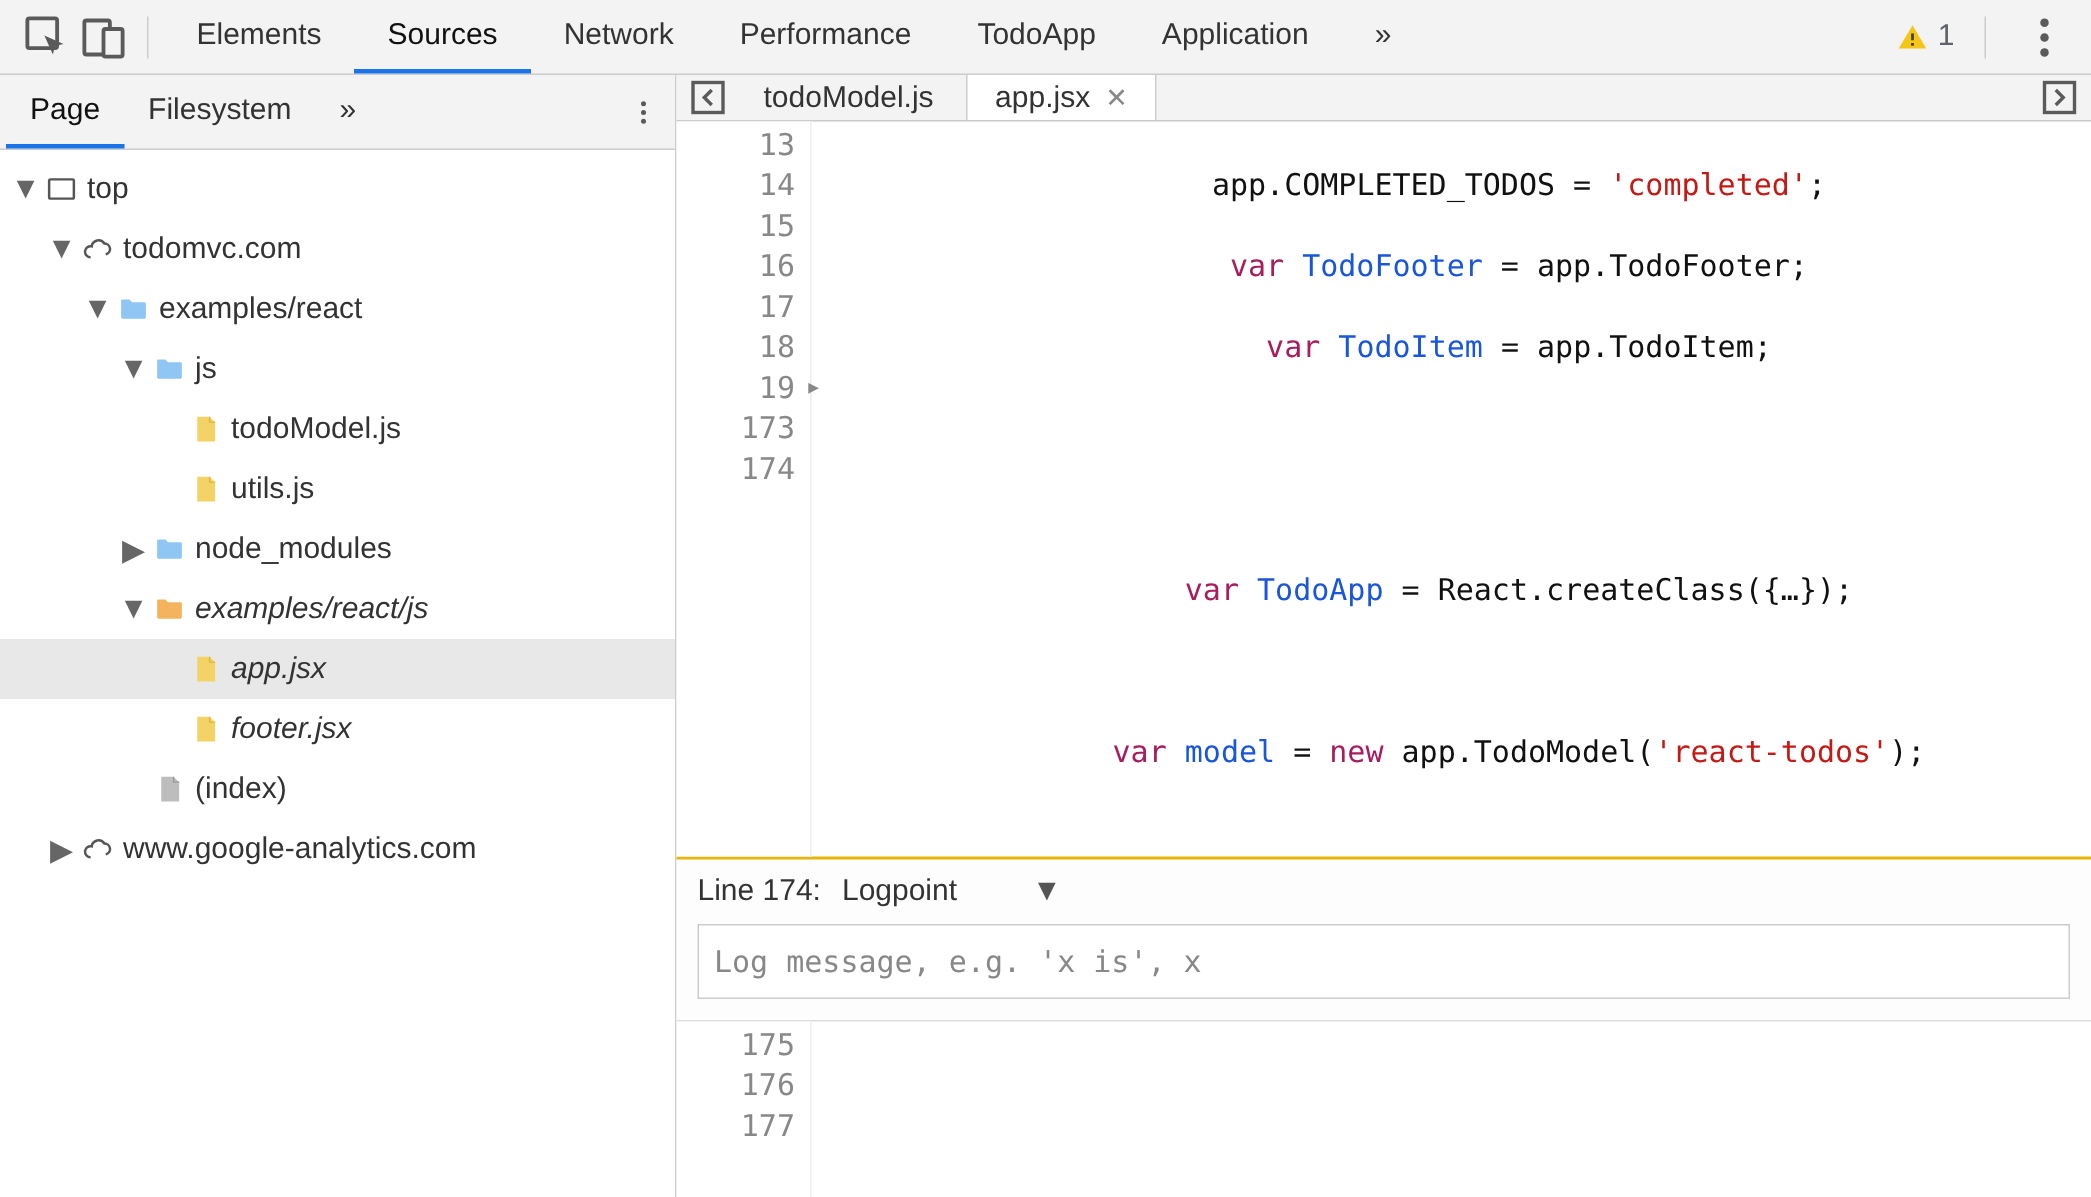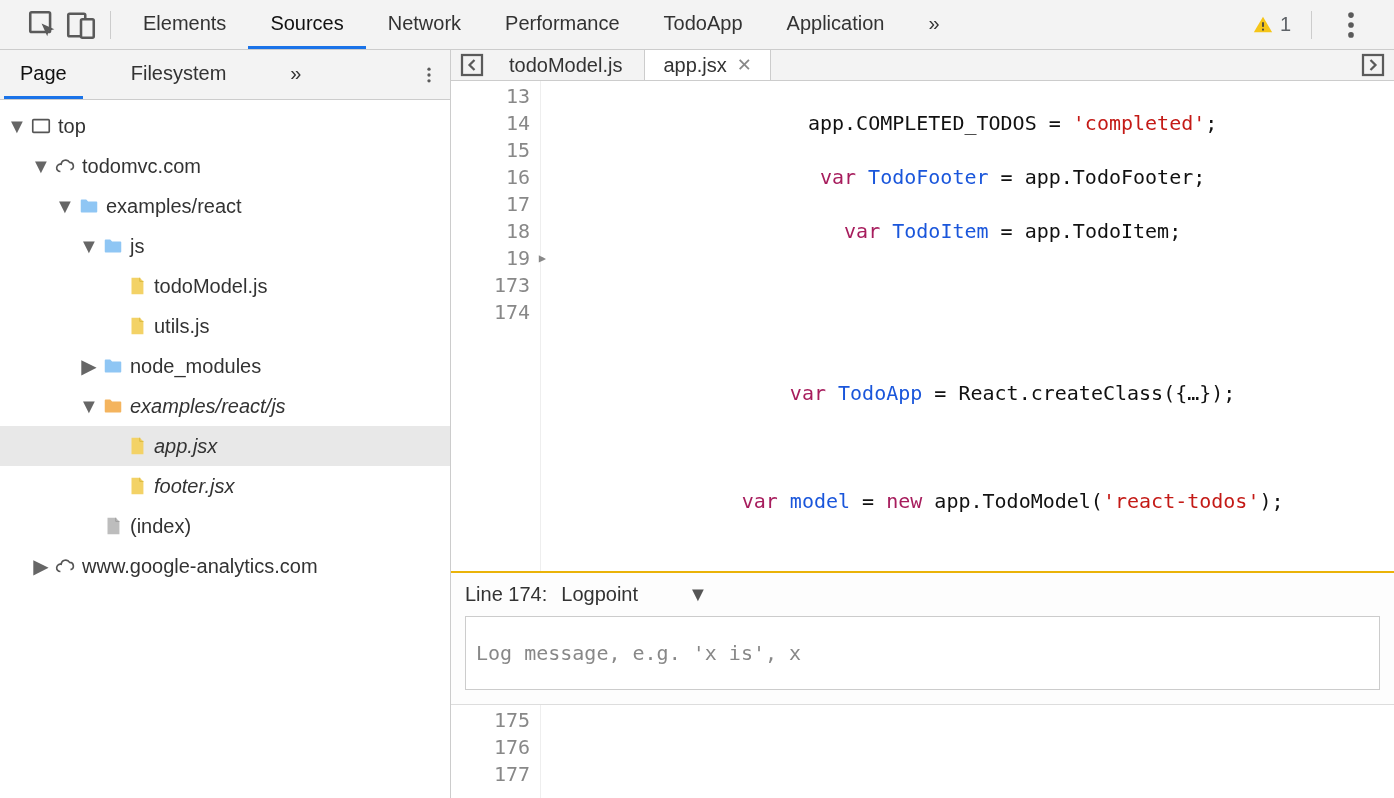--- a/index.html
+++ b/index.html
@@ -11,21 +11,21 @@
   width: 1394px;
   height: 798px;
   overflow: hidden;
 }
 .topbar {
   display: flex;
   align-items: center;
   height: 50px;
   border-bottom: 1px solid #ccc;
   background: #f3f3f3;
-  padding: 0 24px;
+  padding: 0 12px;
 }
 .topbar .iconbtn {
   width: 34px; height: 34px;
   display: flex; align-items: center; justify-content: center;
   margin: 0 2px;
   color: #5a5a5a;
 }
 .topbar .sep { width: 1px; height: 28px; background: #ccc; margin: 0 10px; }
 .tabs { display: flex; align-items: stretch; height: 100%; flex: 1; }
 .tab {
@@ -40,21 +40,21 @@
 .tab.active { color: #111; border-bottom-color: #1a73e8; font-weight: 500; }
 .topbar .right { display:flex; align-items:center; gap:10px; margin-left:auto; }
 .warn { display:flex; align-items:center; gap:6px; color:#5f6368; font-size:20px; }
 .warn svg { width:22px; height:22px; }
 
 .main { display:flex; height: calc(100% - 50px); }
 
 .sidebar { width: 451px; border-right: 1px solid #ccc; display:flex; flex-direction:column; }
 .sidebar-tabs {
   display:flex; align-items:center; height:50px; border-bottom:1px solid #ccc;
-  background:#f3f3f3; padding: 0 4px; gap: 32px;
+  background:#f3f3f3; padding: 0 4px;
 }
 .stab {
   padding: 0 16px; height:100%; display:flex; align-items:center;
   font-size: 20px; color:#333;
   border-bottom:3px solid transparent; cursor:pointer;
 }
 .stab.active { border-bottom-color:#1a73e8; color:#111; }
 .sidebar-tabs .spacer { flex:1; }
 .sidebar-tabs .more { width:34px; display:flex; align-items:center; justify-content:center; color:#5a5a5a; }
 
@@ -98,21 +98,21 @@
 
 .logpoint {
   border-top:2px solid #eab308; border-bottom:1px solid #ddd;
   background:#fdfdfd; padding: 10px 14px 14px 14px; margin-left: 0;
 }
 .logpoint .hdr { display:flex; align-items:center; gap:14px; font-size:20px; color:#333; margin-bottom:10px; }
 .logpoint .hdr .sel { display:flex; align-items:center; gap:50px; color:#333; }
 .logpoint .hdr .sel .caret { color:#555; }
 .logpoint input {
   width: 100%; font-family: Menlo, Consolas, monospace; font-size:20px;
-  padding: 24px 10px; border:1px solid #ccc; color:#333;
+  padding: 12px 10px; border:1px solid #ccc; color:#333;
 }
 .logpoint input::placeholder { color:#888; }
 
 svg { display:block; }
 </style>
 </head>
 <body>
 
 <div class="topbar">
   <div class="iconbtn">

